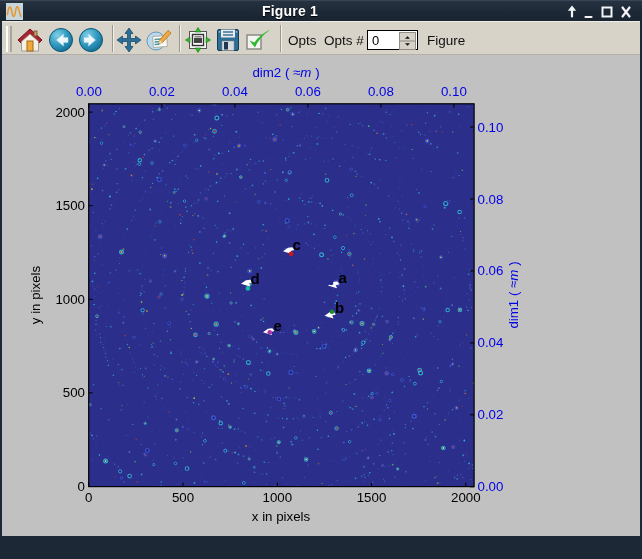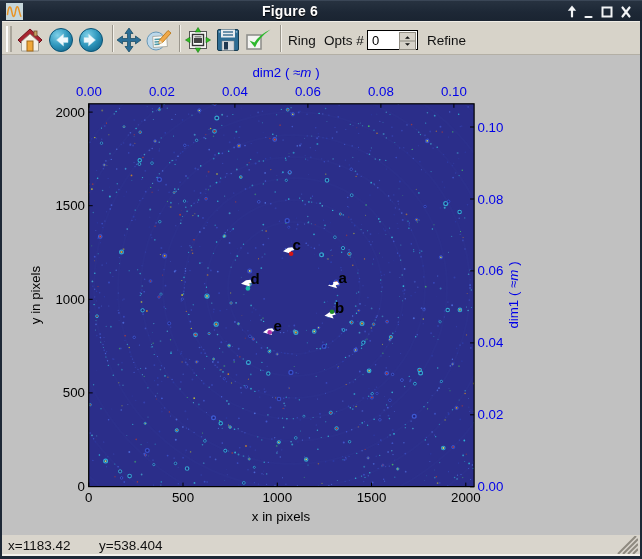--- a/index.html
+++ b/index.html
@@ -12,21 +12,21 @@
 #status{position:absolute;left:2px;top:535px;width:638px;height:19px;background:#d9d5cc;border-bottom:2px solid #f2f0ea}
 #status .txt{position:absolute;top:3px;font-size:13.5px;color:#111}
 </style></head>
 <body>
 <div id="win">
 <div id="titlebar">
   <div style="position:absolute;left:6px;top:2px"><svg width="17" height="17" viewBox="0 0 17 17">
           <rect x="0" y="0" width="17" height="17" fill="#c6d6da"></rect>
           <path d="M1.5,11.5 C2.2,4.5 3.6,3 4.6,4.5 C5.8,6.3 5.9,11.5 7,13 C8.2,14.6 9,11.5 9.5,8.5 C10,5.5 10.6,3 11.7,3.8 C12.9,4.7 13.2,9.5 14.8,13.2" fill="none" stroke="#e89426" stroke-width="1.5" stroke-linecap="round"></path>
         </svg></div>
-  <div id="title">Figure 6</div>
+  <div id="title">Figure 1</div>
   <svg width="70" height="21" viewBox="0 0 70 21" style="position:absolute;right:8px;top:0">
 <g stroke="#f2f4f6" stroke-width="2.2" fill="none" stroke-linecap="round">
 <path d="M8 15.5 L8 9"></path>
           <path d="M3.8 9.8 L8 4.5 L12.2 9.8 Z" fill="#f2f4f6" stroke="none"></path>
 <path d="M21.5 16 L27.5 16"></path>
 <rect x="38.5" y="6.5" width="9" height="9" fill="none" stroke-width="2"></rect>
 <path d="M58.5 6.5 L65.5 15.5 M65.5 6.5 L58.5 15.5"></path>
 </g>
       </svg>
 </div>
@@ -100,33 +100,33 @@
 <rect x="7" y="14" width="12" height="9.5" fill="#d8dce0" stroke="#888" stroke-width="0.5"></rect>
 <rect x="9" y="15" width="4" height="7.5" fill="#203850"></rect>
 <circle cx="4.5" cy="4.8" r="0.9" fill="#9ab8cc"></circle>
           <circle cx="21.5" cy="4.8" r="0.9" fill="#9ab8cc"></circle>
 </svg></div>
       <div style="position:absolute;left:241.5px;top:4.5px"><svg width="28" height="26" viewBox="0 0 28 26">
 <rect x="3" y="8" width="14" height="14" fill="#f4f4f2" stroke="#90908c" stroke-width="1.6"></rect>
 <path d="M5.5 13.5 L11 20.5 Q15 10.5 26.5 2.5 Q15.5 7.5 10.5 15.5 Z" fill="#2db82d"></path>
 </svg></div>
       <div class="sep" style="left:278px"></div>
-      <div class="tlab" style="left:286px">Ring</div>
+      <div class="tlab" style="left:286px">Opts</div>
       <div class="tlab" style="left:322px">Opts #</div>
       <div style="position:absolute;left:365px;top:8px;width:51px;height:20px;background:#fff;border:1px solid #000;box-sizing:border-box">
        <div style="position:absolute;left:4px;top:1.5px;font-size:13px;color:#000">0</div>
        <div style="position:absolute;right:1px;top:1px;width:15px;height:16px;background:#d6d2c9;border:1px solid #928e84">
          <svg width="15" height="16" viewBox="0 0 15 16">
             <path d="M7.5 3.2 L10 5.8 L5 5.8 Z" fill="#111"></path>
             <path d="M7.5 12.8 L10 10.2 L5 10.2 Z" fill="#111"></path>
             <line x1="0" y1="8" x2="15" y2="8" stroke="#98948a" stroke-width="1.2"></line>
           </svg>
        </div>
       </div>
-      <div class="tlab" style="left:425px">Refine</div>
+      <div class="tlab" style="left:425px">Figure</div>
     </div>
 <div id="figure"><svg width="638" height="481" viewBox="2 55 638 481" font-family="Liberation Sans, sans-serif">
 <rect x="2" y="55" width="638" height="481" fill="#c1c1c1"></rect>
 <clipPath id="pb">
           <rect x="88.7" y="103.8" width="385.4" height="382.8"></rect>
         </clipPath>
 <rect x="88.7" y="103.8" width="385.4" height="382.8" fill="#2b2e8a"></rect>
 <g clip-path="url(#pb)">
 <circle cx="263" cy="318.1" r="0.7" fill="#48c468" fill-opacity="0.83"></circle>
 <circle cx="161.9" cy="411.5" r="0.9" fill="#2e3fae" fill-opacity="0.45"></circle>
@@ -1970,24 +1970,12 @@
           <text x="477.5" y="347.4" fill="#0000e8">0.04</text>
           <text x="477.5" y="275.4" fill="#0000e8">0.06</text>
           <text x="477.5" y="203.5" fill="#0000e8">0.08</text>
           <text x="477.5" y="131.5" fill="#0000e8">0.10</text>
         </g>
 <text x="281" y="520.5" text-anchor="middle" font-size="13.3" fill="#000">x in pixels</text>
         <text x="39.5" y="295" text-anchor="middle" font-size="13.3" fill="#000" transform="rotate(-90 39.5 295)">y in pixels</text>
         <text x="286" y="76.5" text-anchor="middle" font-size="13.3" fill="#0000e8">dim2 ( <tspan font-style="italic">≈m</tspan> )</text>
         <text x="518" y="295" text-anchor="middle" font-size="13.3" fill="#0000e8" transform="rotate(-90 518 295)">dim1 ( <tspan font-style="italic">≈m</tspan> )</text>
 </svg></div>
-<div id="status">
-      <div class="txt" style="left:6px">x=1183.42</div>
-      <div class="txt" style="left:97px">y=538.404</div>
-      <svg width="24" height="18" viewBox="0 0 24 18" style="position:absolute;right:2px;bottom:0">
-<g stroke="#8e8a80" stroke-width="2">
-<line x1="4" y1="18" x2="22" y2="0"></line>
-          <line x1="9" y1="18" x2="24" y2="3"></line>
-          <line x1="14" y1="18" x2="24" y2="8"></line>
-          <line x1="19" y1="18" x2="24" y2="13"></line>
-</g>
-      </svg>
-    </div>
 </div>
 </body></html>

